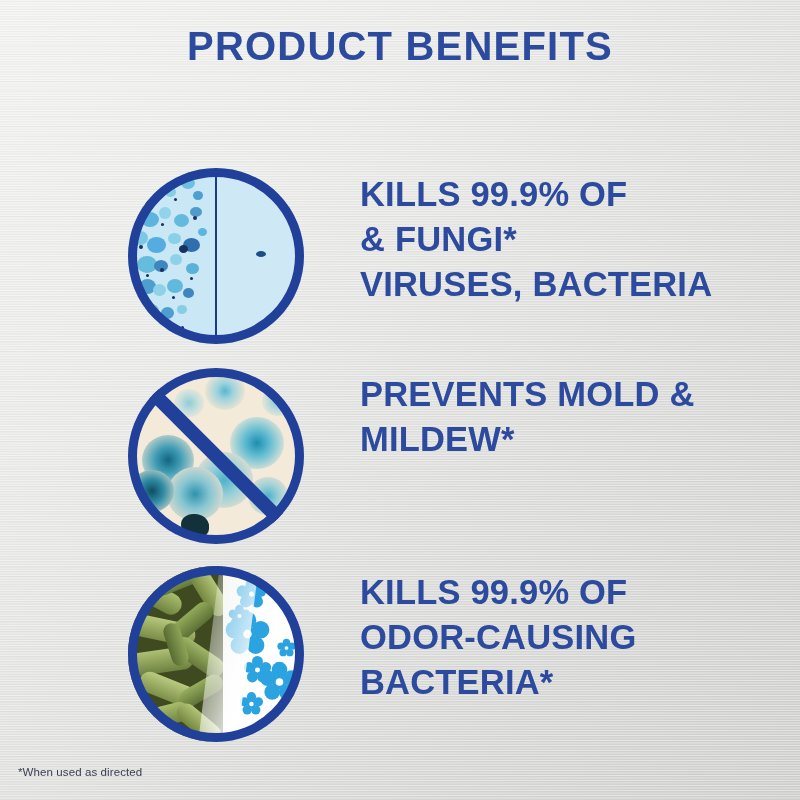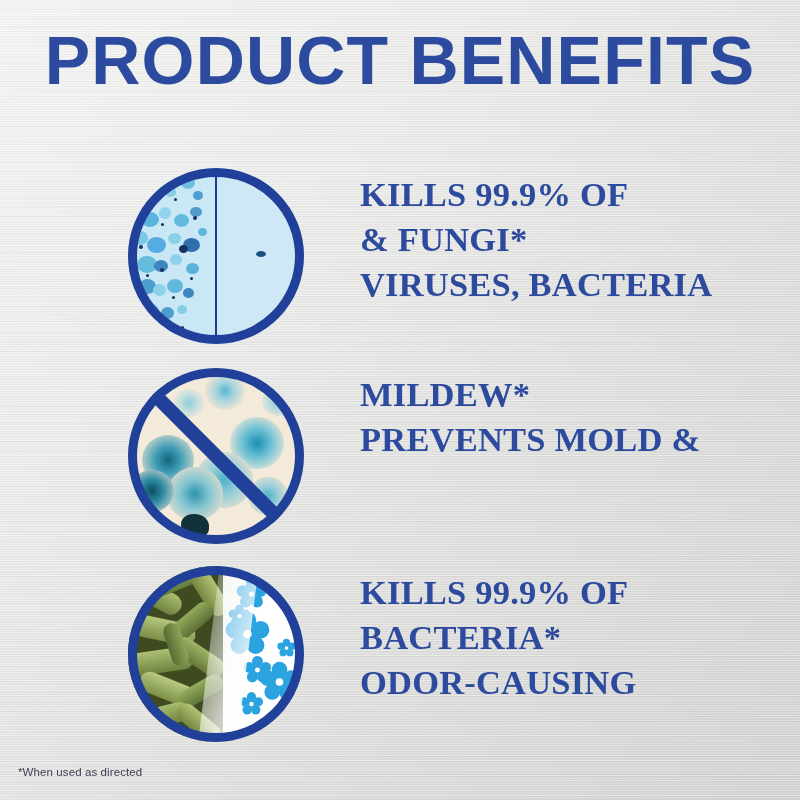--- a/index.html
+++ b/index.html
@@ -35,21 +35,21 @@
       rgba(0,0,0,0.028) 0px,
       rgba(0,0,0,0.028) 1px,
       rgba(255,255,255,0.0) 1px,
       rgba(255,255,255,0.0) 9px);
     opacity:.55;
   }
 
   
   #title{
     position:absolute;left:0;top:26px;width:800px;text-align:center;
-    font-size:68px;font-weight:700;letter-spacing:1.2px;
+    font-size:40px;font-weight:700;letter-spacing:1.2px;
     color:#2d4b9e;line-height:1.0;
     font-family:"Liberation Sans","DejaVu Sans",sans-serif;
   }
 
   
   .row{position:absolute;left:0;width:800px;}
   #row0{top:168px;height:178px;}
   #row1{top:368px;height:178px;}
   #row2{top:566px;height:178px;}
 
@@ -65,21 +65,21 @@
     border:9px solid #20409a;box-sizing:border-box;
     z-index:6;pointer-events:none;
   }
 
   .benefit-text{
     position:absolute;left:360px;top:4px;width:380px;
     color:#2d4b9e;font-size:34.5px;font-weight:600;
     line-height:45px;letter-spacing:0.2px;
     font-family:"Liberation Sans","DejaVu Sans",sans-serif;
   }
-  .benefit-text .ln{display:block;white-space:nowrap;font-family:Liberation Serif, serif;}
+  .benefit-text .ln{display:block;white-space:nowrap;}
 
   
   .i1-left{
     position:absolute;left:0;top:0;width:50%;height:100%;
     background:#c9e7f5;
   }
   .i1-right{
     position:absolute;right:0;top:0;width:50%;height:100%;
     background:#cfe8f6;
   }
@@ -209,22 +209,22 @@
         <div class="mold" style="left:76%;top:10%;width:32px;height:30px;background:radial-gradient(circle,#7cc5d4 0%,#bfdbda 45%,#efe9d9 82%);"></div>
         <div class="mold" style="left:26%;top:12%;width:30px;height:28px;background:radial-gradient(circle,#8fcdd9 0%,#cbe0dc 48%,#f0ead9 85%);"></div>
         <div class="mold" style="left:30%;top:83%;width:28px;height:24px;background:#12313a;border-radius:46% 54% 40% 60%;"></div>
         <div class="mold" style="left:4%;top:80%;width:24px;height:20px;background:radial-gradient(circle,#2b7f99,#a9ccc9);"></div>
         <div class="i2-slash"></div>
       </div>
       <div class="ring"></div>
     </div>
 
     <div class="benefit-text">
+      <span class="ln">PREVENTS MOLD &amp;</span>
       <span class="ln">MILDEW*</span>
-      <span class="ln">PREVENTS MOLD &amp;</span>
     </div>
   </div>
 
   <div class="row" id="row2">
     <div class="icon-wrap">
       <div class="circle">
         <div class="i3-left">
           <div class="rod" style="left:-6%;top:10%;width:62px;height:21px;background:linear-gradient(180deg,#a9bd6e,#6f8340);transform:rotate(28deg);"></div>
           <div class="rod" style="left:24%;top:2%;width:54px;height:19px;background:linear-gradient(180deg,#9db463,#63793a);transform:rotate(-22deg);"></div>
           <div class="rod" style="left:52%;top:8%;width:58px;height:20px;background:linear-gradient(180deg,#b2c477,#74873f);transform:rotate(58deg);"></div>
@@ -307,19 +307,19 @@
             </g>
           </svg>
         </div>
         <div class="i3-veil"></div>
       </div>
       <div class="ring"></div>
     </div>
 
     <div class="benefit-text">
       <span class="ln">KILLS 99.9% OF</span>
+      <span class="ln">ODOR-CAUSING</span>
       <span class="ln">BACTERIA*</span>
-      <span class="ln">ODOR-CAUSING</span>
     </div>
   </div>
 
   <div id="footnote">*When used as directed</div>
 </div>
 
 </body></html>

